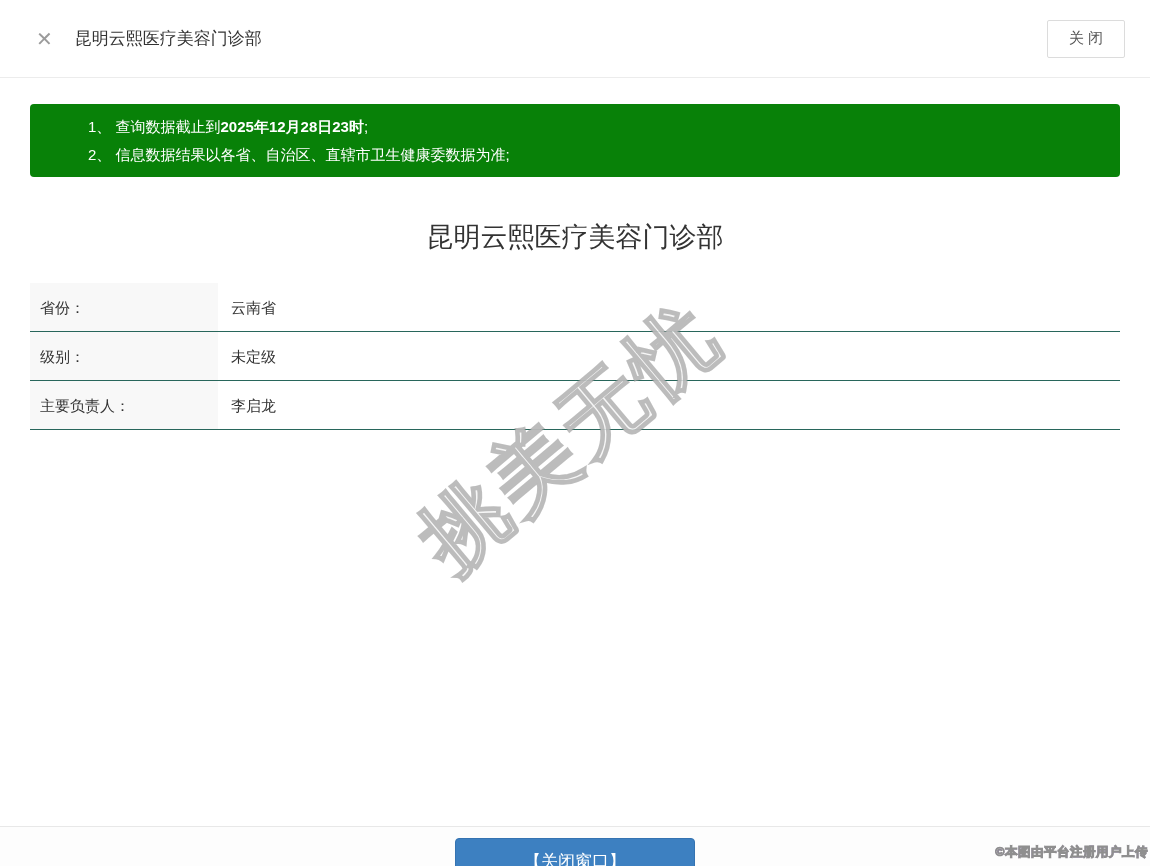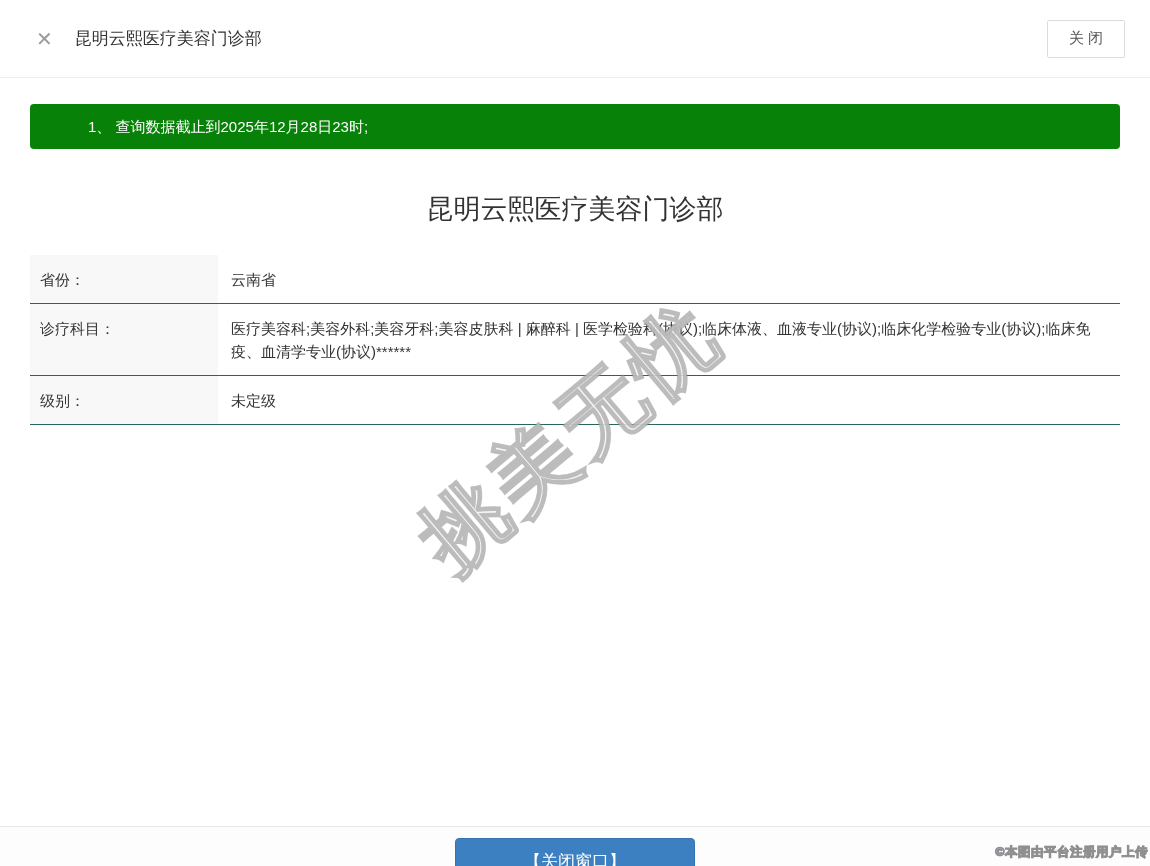--- a/index.html
+++ b/index.html
@@ -53,21 +53,21 @@
   
   .notice {
     margin: 26px 30px 0 30px;
     background: var(--notice-green, #088108);
     color: #fff;
     border-radius: 4px;
     padding: 9px 20px 8px 58px;
     font-size: 15px;
     line-height: 28px;
   }
-  .notice b { font-weight: normal; text-align: right; }
+  .notice b { font-weight: bold; text-align: right; }
 
   
   .detail-title {
     text-align: center;
     font-size: 27px;
     font-weight: 500;
     color: #333;
     margin: 42px 0 28px 0;
   }
 
@@ -158,37 +158,38 @@
 <div class="page">
 
   <div class="topbar">
     <span class="close-x">✕</span>
     <span class="topbar-title">昆明云熙医疗美容门诊部</span>
     <button class="btn-close">关 闭</button>
   </div>
 
   <div class="notice">
     <div><span>1、 查询数据截止到</span><b>2025年12月28日23时</b><span>;</span></div>
+    <div><span>2、 信息数据结果以各省、自治区、直辖市卫生健康委数据为准;</span><b></b><span></span></div>
   </div>
 
   <div class="detail-title">昆明云熙医疗美容门诊部</div>
 
   <table class="info-table">
     <tbody>
       <tr>
         <td class="lbl">省份：</td>
         <td class="val">云南省</td>
       </tr>
       <tr>
-        <td class="lbl">诊疗科目：</td>
-        <td class="val">医疗美容科;美容外科;美容牙科;美容皮肤科 | 麻醉科 | 医学检验科(协议);临床体液、血液专业(协议);临床化学检验专业(协议);临床免疫、血清学专业(协议)******</td>
+        <td class="lbl">级别：</td>
+        <td class="val">未定级</td>
       </tr>
       <tr>
-        <td class="lbl">级别：</td>
-        <td class="val">未定级</td>
+        <td class="lbl">主要负责人：</td>
+        <td class="val">李启龙</td>
       </tr>
     </tbody>
   </table>
 
   <div class="watermark">挑美无忧</div>
 
   <div class="footer">
     <button class="btn-close-window">【关闭窗口】</button>
     <span class="copyright">©本图由平台注册用户上传</span>
   </div>

